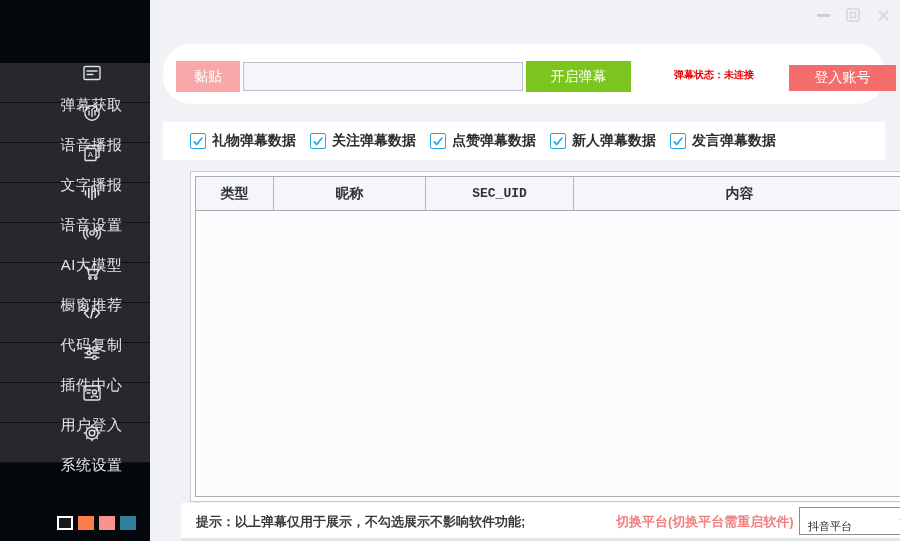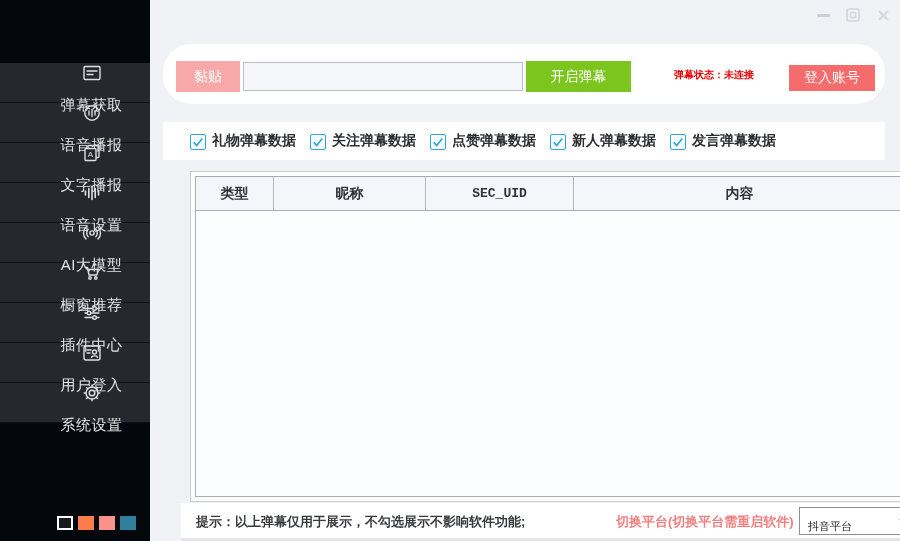--- a/index.html
+++ b/index.html
@@ -26,27 +26,27 @@
 
   
   .toolbar { position:absolute; left:163px; top:44px; width:722px; height:60px; background:#ffffff;border-radius:28px; }
   .paste-btn { position:absolute; left:13px; top:17px; width:64px; height:31px; background:#f8a8a8;
                color:#fff; font-size:14px; border:none; cursor:pointer; }
   .room-input { position:absolute; left:80px; top:18px; width:280px; height:29px; background:#f4f6f9;
                 border:1px solid #b9bfc9; outline:none; padding:0 8px; font-size:14px; color:#333; }
   .start-btn { position:absolute; left:363px; top:17px; width:105px; height:31px; background:#7cc41e;
                color:#fff; font-size:14px; border:none; cursor:pointer; }
   .status { position:absolute; left:477px; top:24px; font-size:10px; font-weight:700; color:#e60000; white-space:nowrap;margin-left:34px; }
-  .login-btn { position:absolute; left:626px; top:21px; width:86px; height:26px; background:#f56c6c;
+  .login-btn { position:absolute; left:626px; top:21px; width:107px; height:26px; background:#f56c6c;
                color:#fff; font-size:14px; border:none; cursor:pointer; }
 
   
   .filters { position:absolute; left:163px; top:122px; width:722px; height:38px; background:#ffffff;
              display:flex; align-items:center; padding-left:27px; gap:14px; }
-  .filter { display:flex; align-items:flex-end; gap:6px; cursor:pointer; }
+  .filter { display:flex; align-items:center; gap:6px; cursor:pointer; }
   .checkbox { width:16px; height:16px; border:1px solid #2ea7e0; border-radius:2px; background:#fff;
               display:flex; align-items:center; justify-content:center; }
   .filter-label { font-size:14px; font-weight:600; color:#2b2d30; white-space:nowrap; }
 
   
   .table-wrap { position:absolute; left:165px; top:171px; width:721px; height:331px; background:#ffffff;
                 border:1px solid #c9cbce; padding:4px;margin-left:25px; }
   .table-inner { width:100%; height:100%; border:1px solid #a9acb2; display:flex; flex-direction:column; background:#fbfcfe; }
   .thead { display:flex; height:34px; background:#f5f6f9; border-bottom:1px solid #a9acb2; flex:none; }
   .th { display:flex; align-items:center; justify-content:center; font-weight:700; font-size:14px;
@@ -157,20 +157,30 @@
         <span class="icon">
           <svg viewBox="0 0 20 20" fill="none" stroke="#dde0e4" stroke-width="1.4" stroke-linecap="round" stroke-linejoin="round">
             <path d="M3.5 4.5 H5.5 L7 12 H14.8 L16.5 6.5 H6.1"></path>
             <circle cx="8" cy="15" r="1.2"></circle>
               <circle cx="13.8" cy="15" r="1.2"></circle>
           </svg>
         </span>
         <span class="side-label">橱窗推荐</span>
       </div>
 
+      <div class="side-item">
+        <span class="icon">
+          <svg viewBox="0 0 20 20" fill="none" stroke="#dde0e4" stroke-width="1.5" stroke-linecap="round" stroke-linejoin="round">
+            <polyline points="6.5,5.5 2.5,10 6.5,14.5"></polyline>
+              <polyline points="13.5,5.5 17.5,10 13.5,14.5"></polyline>
+            <line x1="8.8" y1="15" x2="11.2" y2="5"></line>
+          </svg>
+        </span>
+        <span class="side-label">代码复制</span>
+      </div>
 
       <div class="side-item">
         <span class="icon">
           <svg viewBox="0 0 20 20" fill="none" stroke="#dde0e4" stroke-width="1.4" stroke-linecap="round">
             <line x1="3" y1="5.5" x2="17" y2="5.5"></line>
               <circle cx="12.5" cy="5.5" r="1.8" fill="#26282d"></circle>
             <line x1="3" y1="10" x2="17" y2="10"></line>
               <circle cx="7" cy="10" r="1.8" fill="#26282d"></circle>
             <line x1="3" y1="14.5" x2="17" y2="14.5"></line>
               <circle cx="12.5" cy="14.5" r="1.8" fill="#26282d"></circle>

